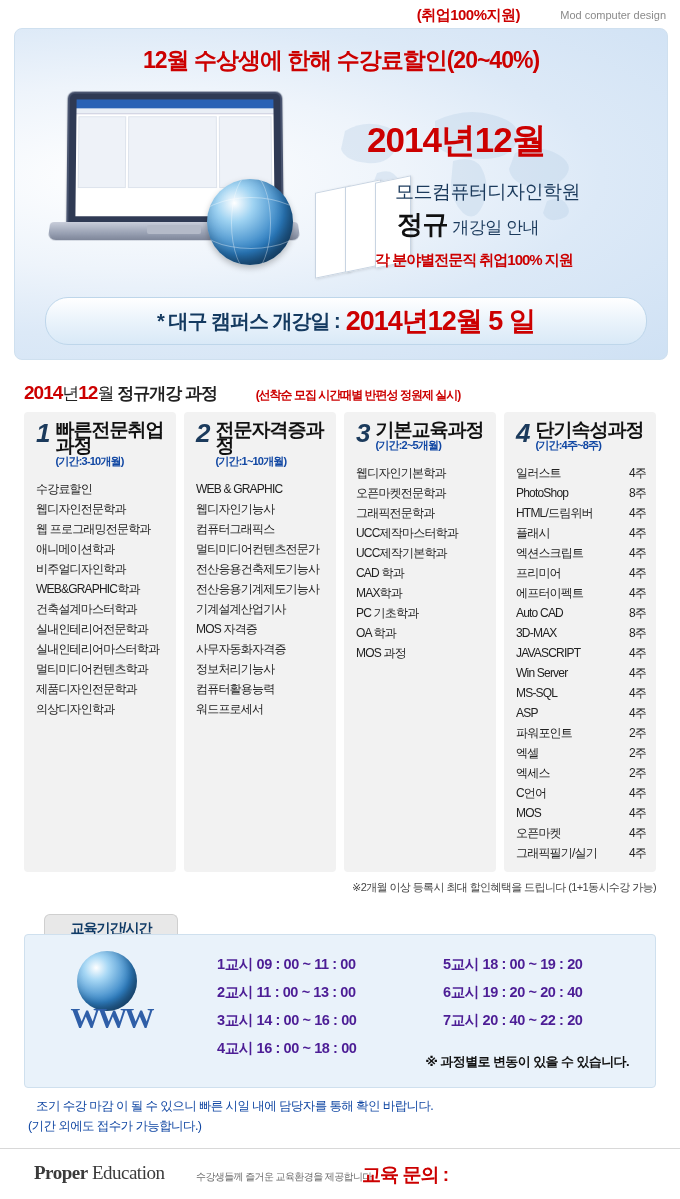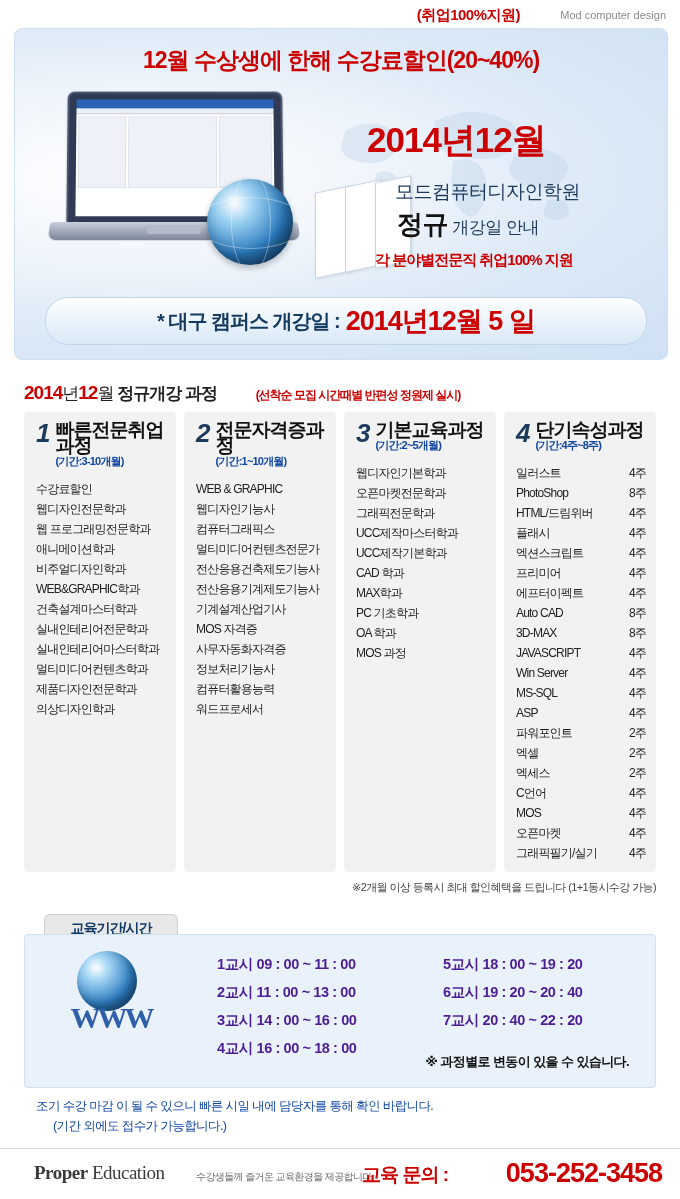--- a/index.html
+++ b/index.html
@@ -173,21 +173,21 @@
   }
   .trow{
     position:absolute;font-size:14.5px;color:#4c1d95;letter-spacing:-0.4px;font-weight:bold;
   }
   .tnote{
     position:absolute;right:26px;top:118px;font-size:13px;font-weight:bold;color:#111;letter-spacing:-0.6px;
   }
 
   
   .foot1{position:absolute;left:36px;top:1098px;font-size:12.5px;color:#1147a3;letter-spacing:-0.6px;}
-  .foot2{position:absolute;left:53px;top:1118px;font-size:12.5px;color:#1147a3;letter-spacing:-0.6px;}
+  .foot2{position:absolute;left:28px;top:1118px;font-size:12.5px;color:#1147a3;letter-spacing:-0.6px;}
   .botbar{position:absolute;left:0;top:1148px;width:680px;height:51px;border-top:1px solid #d8d8d8;background:#fff;}
   .logo{
     position:absolute;left:34px;top:1162px;font-size:19px;color:#3b3b3b;letter-spacing:-0.5px;
     font-family:"Liberation Serif",serif;
   }
   .logo b{font-weight:bold;}
   .logo-sub{position:absolute;left:196px;top:1170px;font-size:10px;color:#6c6c6c;letter-spacing:-0.6px;}
   .tel-lbl{position:absolute;right:232px;top:1162px;font-size:19px;font-weight:bold;color:#cc0000;letter-spacing:-1px;}
   .tel-num{position:absolute;right:18px;top:1158px;font-size:27px;font-weight:bold;color:#cc0000;letter-spacing:-1px;}
 </style>
@@ -445,15 +445,14 @@
     <div class="tnote">※ 과정별로 변동이 있을 수 있습니다.</div>
   </div>
 
   <div class="foot1">조기 수강 마감 이 될 수 있으니 빠른 시일 내에 담당자를 통해 확인 바랍니다.</div>
   <div class="foot2">(기간 외에도 접수가 가능합니다.)</div>
 
   <div class="botbar"></div>
   <div class="logo"><b>Proper</b><span> Education</span></div>
   <div class="logo-sub">수강생들께 즐거운 교육환경을 제공합니다</div>
   <div class="tel-lbl">교육 문의 :</div>
-  <div class="tel-num">053-252-3458</div>
 
 </div>
 
 </body></html>

